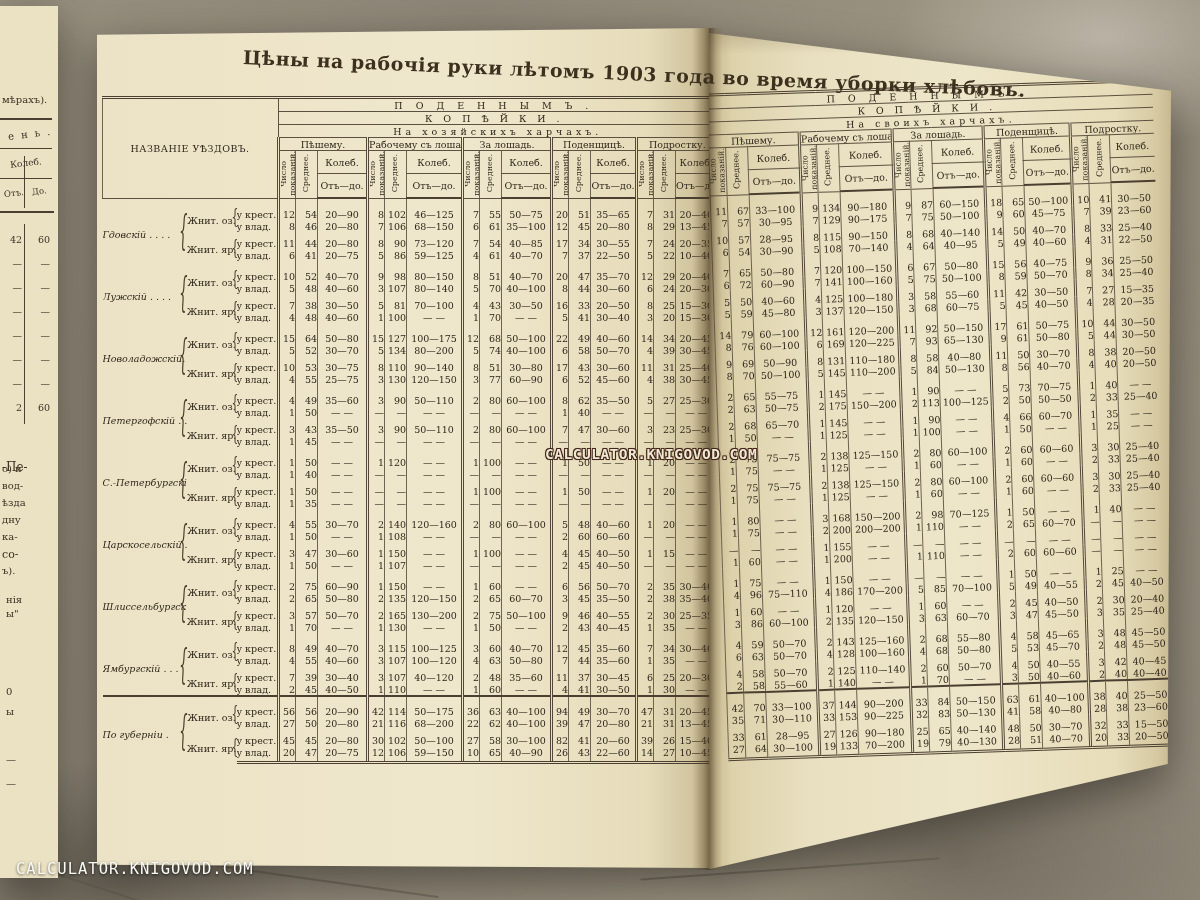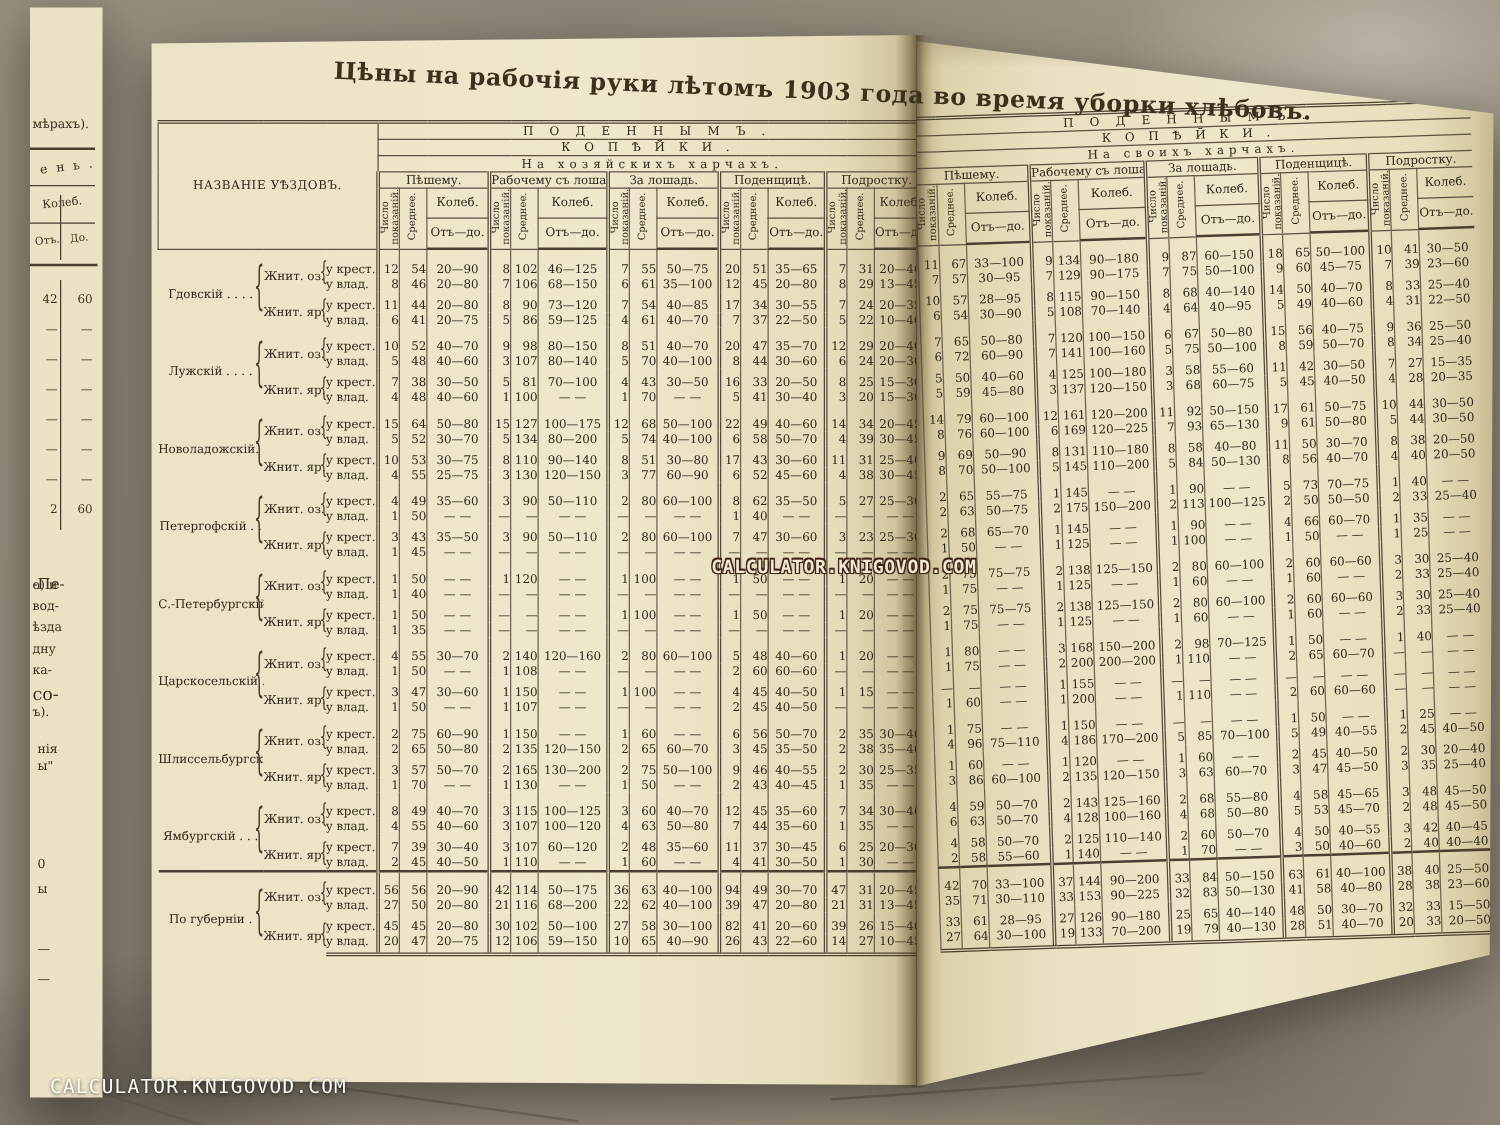--- a/index.html
+++ b/index.html
@@ -6,21 +6,21 @@
   body{
     width:1200px;height:900px;overflow:hidden;position:relative;
     font-family:"DejaVu Serif", serif;
     background:
       radial-gradient(ellipse 300px 160px at 92% 4%, rgba(215,210,198,.55), transparent 70%),
       radial-gradient(ellipse 420px 240px at 80% 95%, rgba(70,64,55,.40), transparent 65%),
       radial-gradient(ellipse 340px 200px at 8% 98%, rgba(58,53,46,.45), transparent 60%),
       linear-gradient(100deg,#97907f 0%,#8d8576 35%,#9a9280 70%,#8e8677 100%);
   }
   .crack{position:absolute;background:#5f594d;opacity:.55;border-radius:2px;}
-  .scene{position:absolute;inset:0;margin-left:24px;}
+  .scene{position:absolute;inset:0;}
 
   
   .book{position:absolute;left:0;top:6px;width:1172px;height:878px;filter:drop-shadow(0 14px 22px rgba(20,18,14,.5));}
 
   
   .left-stack{
     position:absolute;left:0;top:0;width:97px;height:872px;
     background:
       repeating-linear-gradient(90deg, rgba(150,135,95,0) 0 5px, rgba(150,135,95,.55) 5px 6px),
       linear-gradient(90deg,#e7deбf 0%,#e9e0c2 55%,#d9cda9 85%,#c2b38b 100%),
@@ -76,21 +76,21 @@
   .h-board{font-size:10px;letter-spacing:4px;height:17px;}
   .h-grp{font-size:9.5px;height:30px;white-space:normal;line-height:11px;vertical-align:middle;}
   .h-flc{font-size:9px;height:28px;vertical-align:middle;}
   .h-rng{font-size:9px;height:24px;border-bottom:2px solid #4a3f30 !important;vertical-align:middle;}
   th.vth{height:58px;vertical-align:middle;}
   .vt{display:inline-block;writing-mode:vertical-rl;transform:rotate(180deg);
       font-size:8px;line-height:8.5px;white-space:normal;max-height:56px;letter-spacing:0;}
   th.namehead{font-size:10.5px;font-weight:bold;letter-spacing:.5px;border-right:1px solid #5c5141;vertical-align:middle;white-space:normal;line-height:14px;}
 
   td.lb{border-left:none !important;font-size:8.8px;}
-  td.name{font-size:9.3px;text-align:center;padding-left:2px;vertical-align:middle;position:relative;}
+  td.name{font-size:9.3px;text-align:left;padding-left:2px;vertical-align:middle;position:relative;font-style:italic;}
   td.name::after{content:"{";position:absolute;right:-1px;top:50%;transform:translateY(-50%) scaleY(3.2);font-size:13px;color:#4a3e2d;}
   td.harv{text-align:center;vertical-align:middle;position:relative;}
   td.harv::after{content:"{";position:absolute;right:-2px;top:50%;transform:translateY(-50%) scaleY(1.9);font-size:11px;color:#4a3e2d;}
   td.uv{text-align:left;padding-left:7px;font-size:8.5px;}
   td.cnt,td.avg{text-align:right;padding-right:3px;}
   td.flc{text-align:center;}
   tr.b0 td{padding-top:9px;}
   tr.b2 td{padding-top:5px;}
   tr.prov td{border-top:2.5px solid #4a3f30;padding-top:8px;}
   tr.lastrow td{border-bottom:3px double #4a3f30;padding-bottom:3px;}
@@ -144,21 +144,21 @@
         <div class="pe-frag" style="left: 30px; top: 372px; width: 20px; font-size: 9.5px; text-align: right;">—</div>
         <div class="pe-frag" style="left: 2px; top: 396px; width: 20px; font-size: 9.5px; text-align: right;">2</div>
         <div class="pe-frag" style="left: 30px; top: 396px; width: 20px; font-size: 9.5px; text-align: right;">60</div>
         <div class="pe-rule" style="left: 24px; top: 218px; width: 1px; height: 200px;"></div>
         <div class="pe-frag" style="left: 2px; top: 454px; font-size: 12px;">-Пе-</div>
         <div class="pe-frag" style="left: 2px; top: 457px; font-size: 10px;">о) и</div>
         <div class="pe-frag" style="left: 2px; top: 474px; font-size: 10px;">вод-</div>
         <div class="pe-frag" style="left: 2px; top: 491px; font-size: 10px;">ѣзда</div>
         <div class="pe-frag" style="left: 2px; top: 508px; font-size: 10px;">дну</div>
         <div class="pe-frag" style="left: 2px; top: 525px; font-size: 10px;">ка-</div>
-        <div class="pe-frag" style="left: 2px; top: 542px; font-size: 14px;">со-</div>
+        <div class="pe-frag" style="left: 2px; top: 542px; font-size: 11px;">со-</div>
         <div class="pe-frag" style="left: 2px; top: 559px; font-size: 10px;">ъ).</div>
         <div class="pe-frag" style="left: 6px; top: 588px; font-size: 10px;">нія</div>
         <div class="pe-frag" style="left: 6px; top: 602px; font-size: 10px;">ы"</div>
         <div class="pe-frag" style="left: 6px; top: 680px; font-size: 10px;">0</div>
         <div class="pe-frag" style="left: 6px; top: 700px; font-size: 10px;">ы</div>
         <div class="pe-frag" style="left: 6px; top: 748px; font-size: 10px;">—</div>
         <div class="pe-frag" style="left: 6px; top: 772px; font-size: 10px;">—</div>
       </div>
     <div class="page-left">
       <table class="wage tbl-left" id="tblLeft">
@@ -790,21 +790,21 @@
               <td class="flc">— —</td>
             </tr>
             <tr class="b2 ">
               <td class="lb harv" rowspan="2">Жнит. яр.</td>
               <td class="lb uv">у крест.</td>
               <td class="cnt gs">7</td>
               <td class="avg">39</td>
               <td class="flc">30—40</td>
               <td class="cnt gs">3</td>
               <td class="avg">107</td>
-              <td class="flc">60—120</td>
+              <td class="flc">40—120</td>
               <td class="cnt gs">2</td>
               <td class="avg">48</td>
               <td class="flc">35—60</td>
               <td class="cnt gs">11</td>
               <td class="avg">37</td>
               <td class="flc">30—45</td>
               <td class="cnt gs">6</td>
               <td class="avg">25</td>
               <td class="flc">20—30</td>
             </tr>

